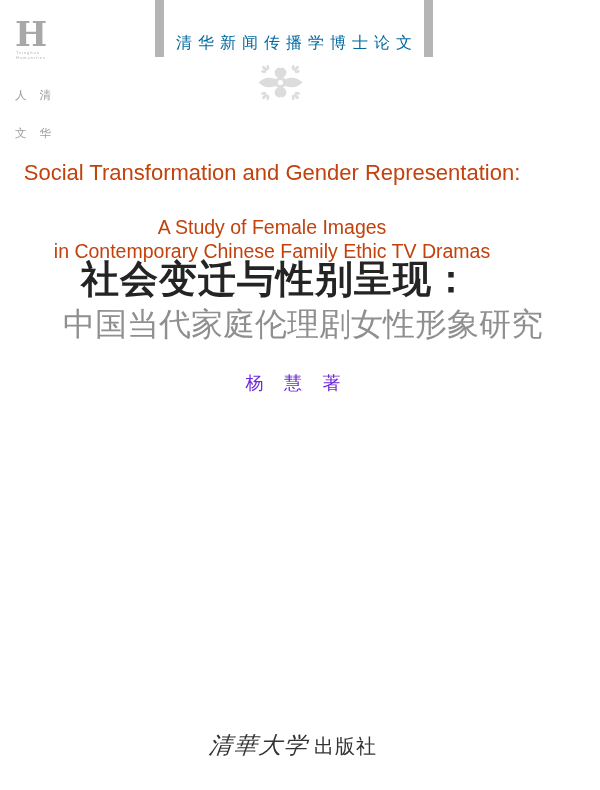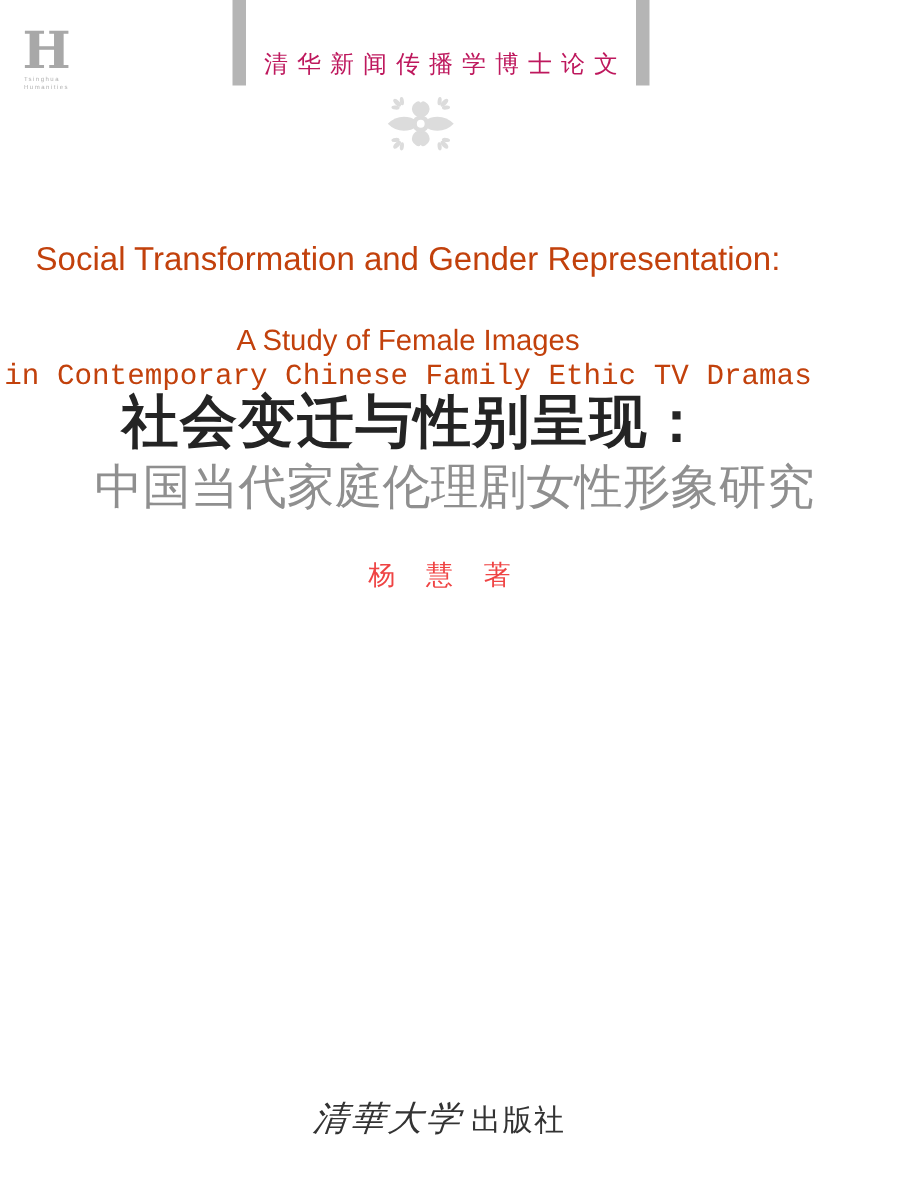--- a/index.html
+++ b/index.html
@@ -26,53 +26,53 @@
     color:#9c9c9c; white-space:pre;
   }
 
   
   .hbar { position:absolute; top:0; width:9px; height:57px; background:#b5b5b5; }
   .hbar-left  { left:155px; }
   .hbar-right { left:424px; }
   .series-title {
     position:absolute; top:33px; left:150px; width:288px;
     text-align:center; font-family:Liberation Serif, serif;
-    font-size:16px; letter-spacing:6px; text-indent:6px; color:#be185d;
+    font-size:16px; letter-spacing:6px; text-indent:6px; color:#0369a1;
     white-space:nowrap;
   }
 
   
   .ornament { position:absolute; top:62px; left:257px; width:47px; height:41px; }
 
   
   .title-en {
     position:absolute; top:159px; left:0; width:544px; text-align:center;
     color:#c2410c;
   }
   .title-en .l1 { font-size:22px;   line-height:28px; }
   .title-en .l2 { font-size:19.5px; line-height:25px;margin-top:28px; }
-  .title-en .l3 { font-size:19.5px; line-height:23px;font-family:Liberation Mono, monospace; }
+  .title-en .l3 { font-size:19.5px; line-height:23px; }
 
   
   .title-cn-main {
     position:absolute; top:259px; left:0; width:552px; text-align:center;
     font-size:38px; font-weight:800; letter-spacing:1px; line-height:46px;
-    color:#242424; white-space:nowrap;
+    color:#242424; white-space:nowrap;font-family:Liberation Mono, monospace;
   }
   .title-cn-sub {
     position:absolute; top:304px; left:3px; width:600px; text-align:center;
     font-size:32px; font-weight:300; line-height:40px;
     color:#8f8f8f; white-space:nowrap;
   }
 
   
   .author {
     position:absolute; top:371px; left:0; width:586px; text-align:center;
     font-family:"Liberation Serif", serif;
-    font-size:18px; letter-spacing:8px; text-indent:8px; color:#ef4444;
+    font-size:18px; letter-spacing:8px; text-indent:8px; color:#6d28d9;
     white-space:nowrap;
   }
 
   
   .publisher {
     position:absolute; top:730px; left:0; width:586px; text-align:center;
     color:#333333; white-space:nowrap;
   }
   .publisher .script {
     font-family:"DejaVu Serif", serif; font-style:italic;
@@ -87,20 +87,24 @@
 </head>
 <body>
 
 <div id="page">
 
   <div class="brand">
     <div class="brand-h">H</div>
     <div class="brand-tagline">
       <div>Tsinghua</div>
       <div>Humanities</div>
+    </div>
+    <div class="brand-cn">
+      <div>人 清</div>
+      <div>文 华</div>
     </div>
   </div>
 
   <div class="hbar hbar-left"></div>
   <div class="hbar hbar-right"></div>
   <div class="series-title">清华新闻传播学博士论文</div>
 
   <div class="ornament">
     <svg viewBox="0 0 94 82" width="47" height="41" aria-hidden="true">
       <defs>

